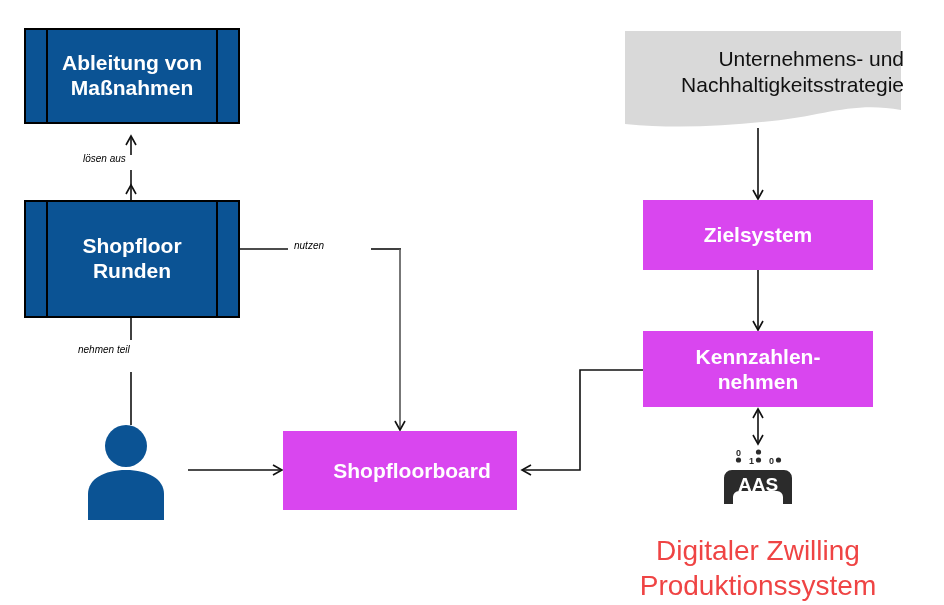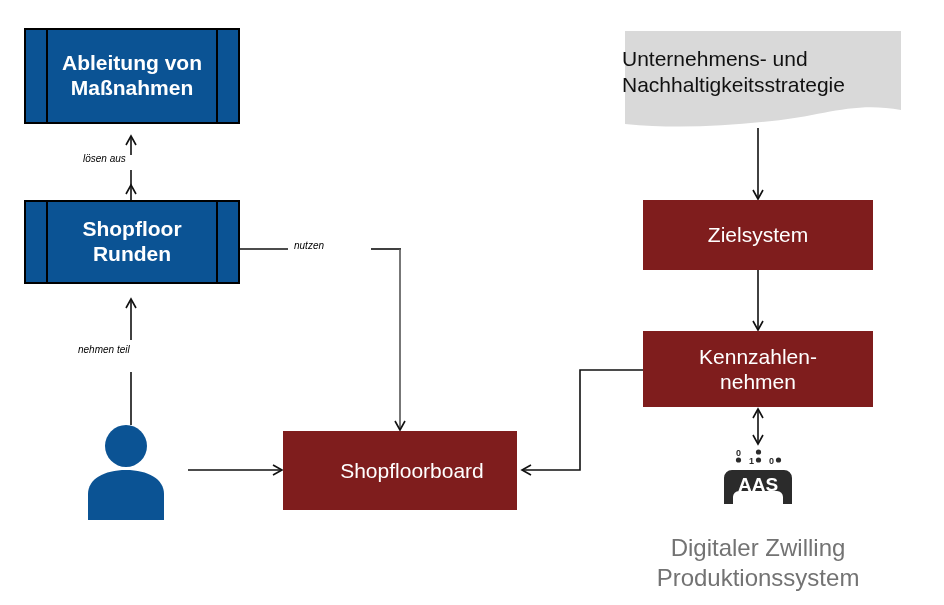--- a/index.html
+++ b/index.html
@@ -51,59 +51,59 @@
     justify-content: center;
     color: #ffffff;
     font-weight: bold;
     font-size: 21px;
     line-height: 1.18;
     text-align: center;
     white-space: pre-line;
   }
   
   .procbox {
-    background: #7f1d1d;
+    background: #d946ef;
     display: flex;
     align-items: center;
     justify-content: center;
     color: #ffffff;
-    font-weight: normal;
+    font-weight: bold;
     font-size: 21px;
     line-height: 1.2;
     text-align: center;
     white-space: pre-line;
   }
   
   .docshape {
     position: absolute;
   }
   .docshape .doc-text {
     position: absolute;
     left: 0;
     top: 18px;
     width: 100%;
-    text-align: left;
+    text-align: right;
     color: #111111;
     font-size: 21px;
     line-height: 1.25;
     white-space: pre-line;
   }
   
   .edgelabel {
     position: absolute;
     font-style: italic;
     font-size: 10px;
     color: #000000;
     white-space: nowrap;
   }
   
   .caption {
     position: absolute;
-    font-size: 24px;
-    color: #737373;
+    font-size: 28px;
+    color: #ef4444;
     text-align: center;
     line-height: 1.25;
     white-space: pre-line;
   }
   
   .person { position: absolute; }
   
   .aasicon { position: absolute; text-align: center; }
 </style>
 </head>
@@ -159,21 +159,21 @@
     </g>
   </svg>
 
   <div class="node subproc" style="left:24px; top:28px; width:216px; height:96px;">
     <div class="bar left"></div>
     <div class="body">Ableitung von
 Maßnahmen</div>
     <div class="bar right"></div>
   </div>
 
-  <div class="node subproc" style="left:24px; top:200px; width:216px; height:84px;">
+  <div class="node subproc" style="left:24px; top:200px; width:216px; height:118px;">
     <div class="bar left"></div>
     <div class="body">Shopfloor
 Runden</div>
     <div class="bar right"></div>
   </div>
 
   <div class="node procbox" style="left:283px; top:431px; width:234px; height:79px;padding-left:24px;">
     <span>Shopfloorboard</span>
   </div>
 

